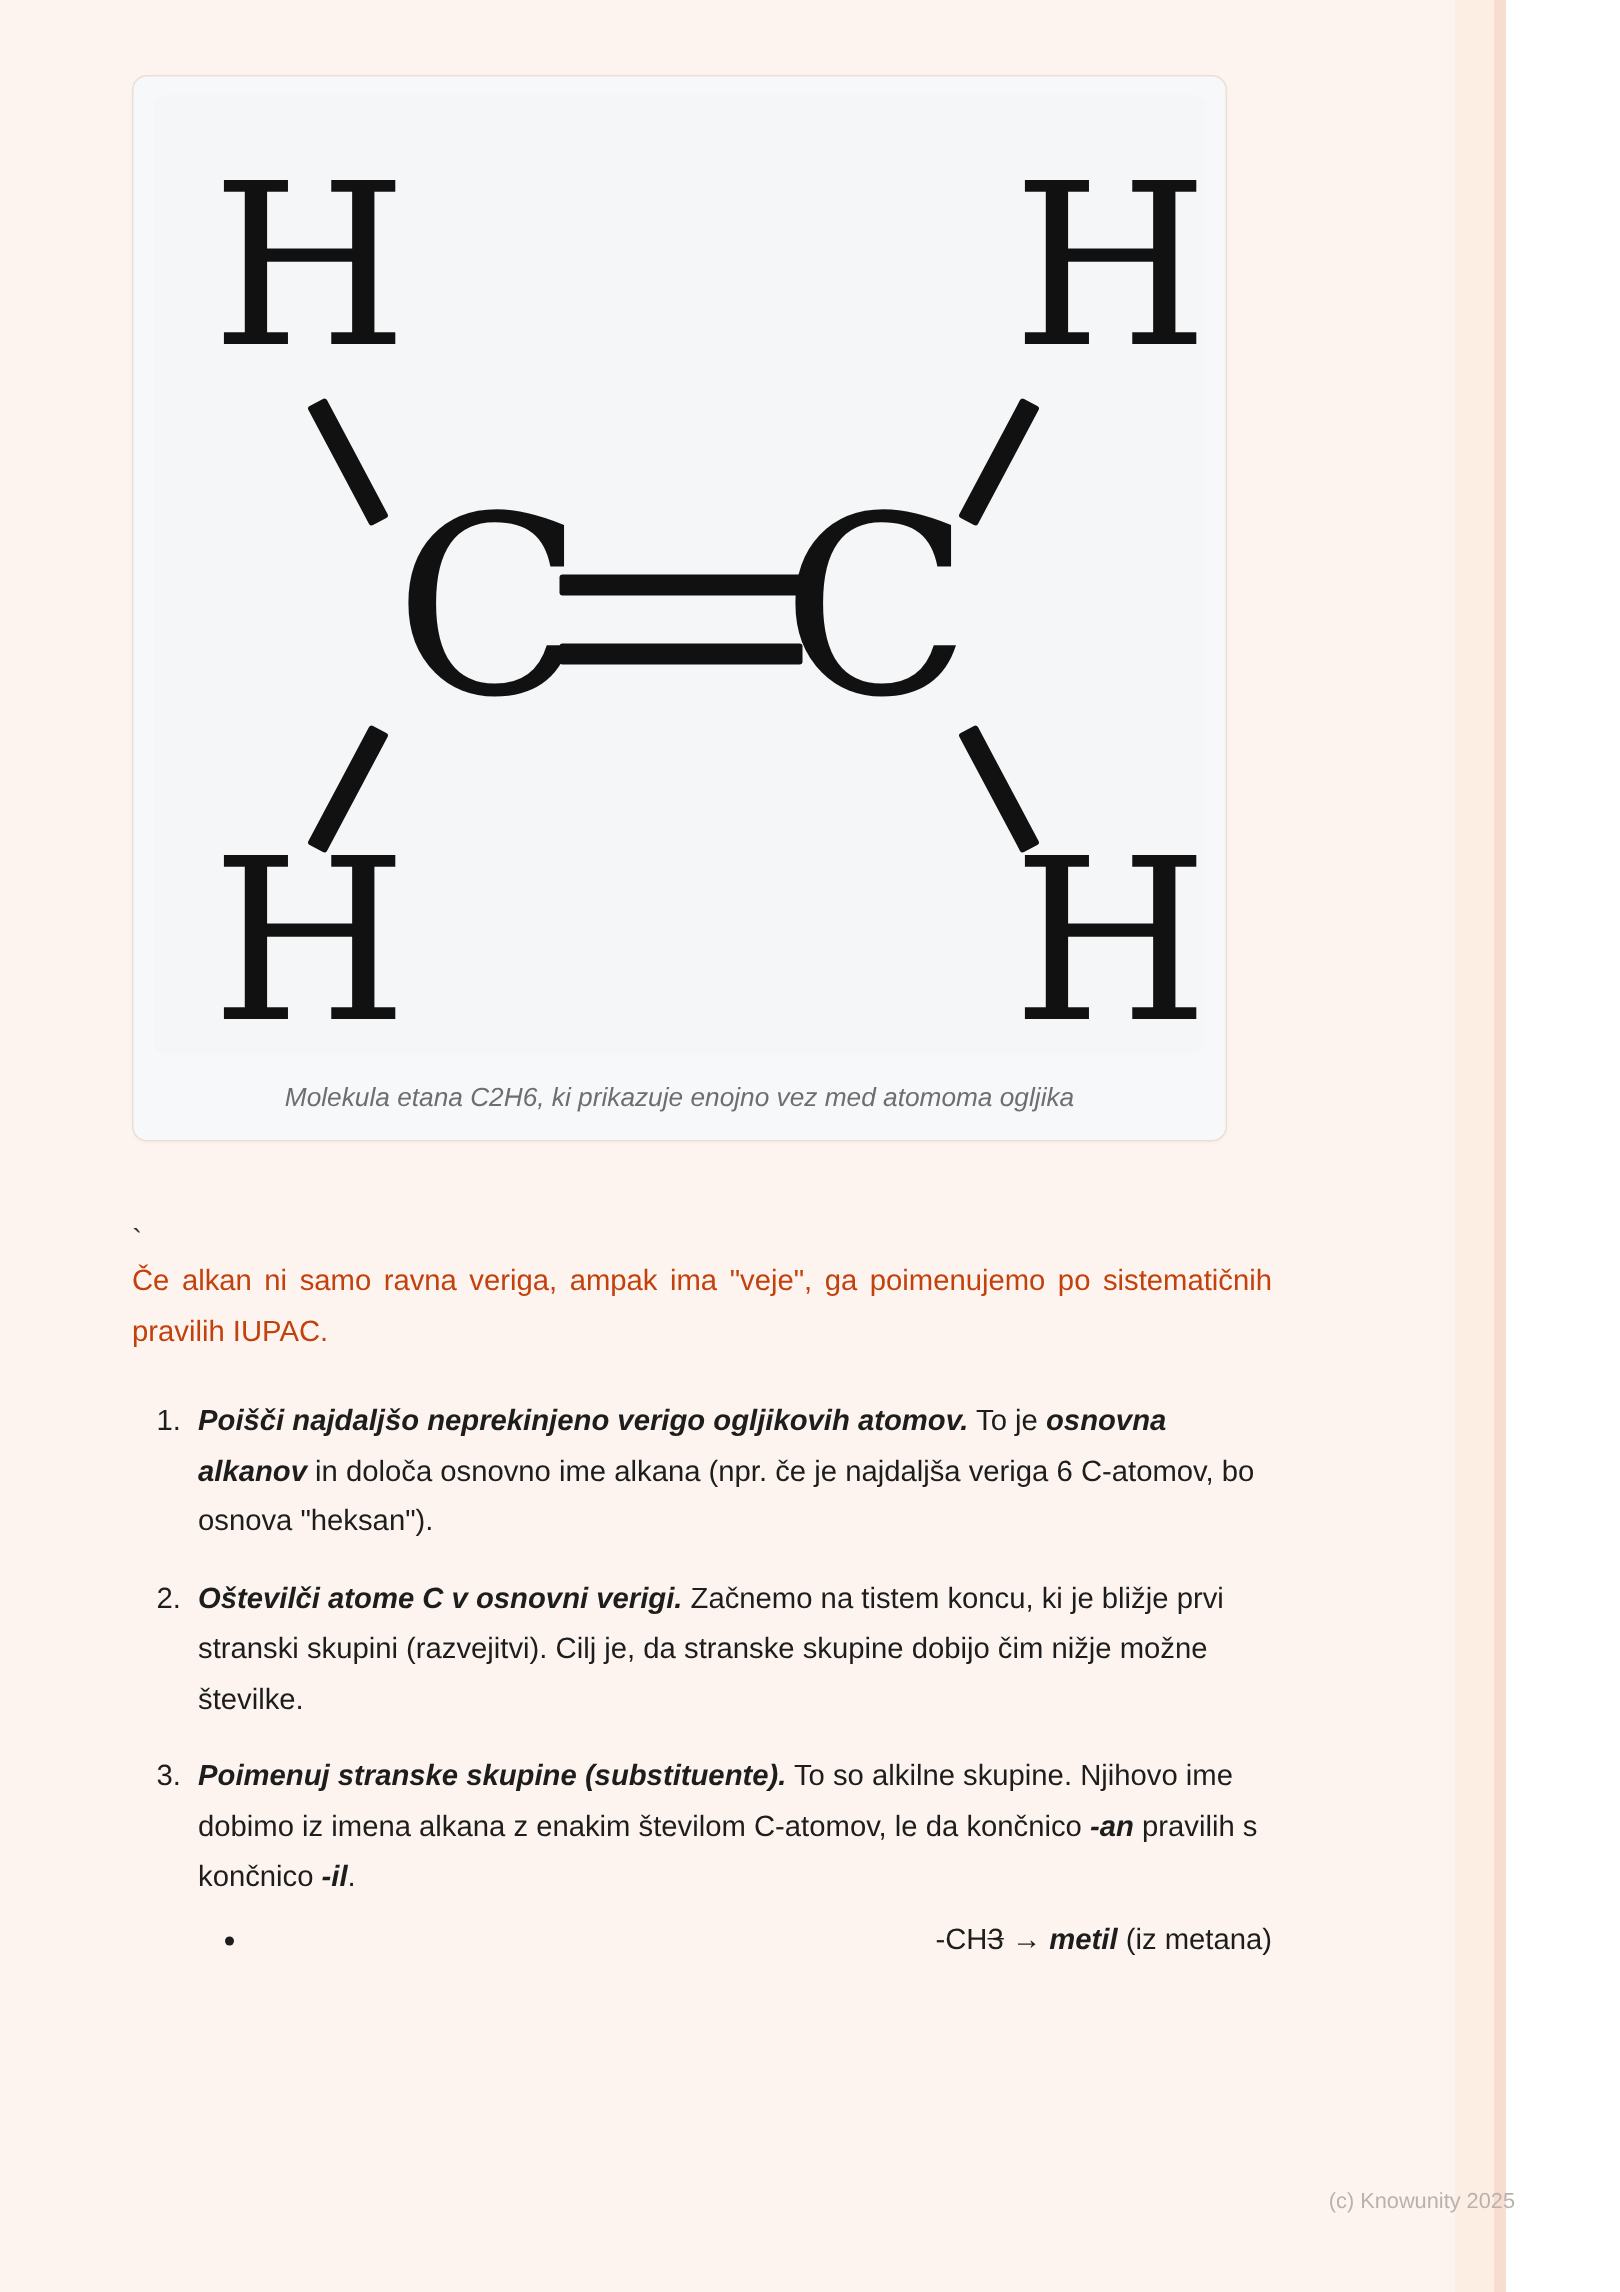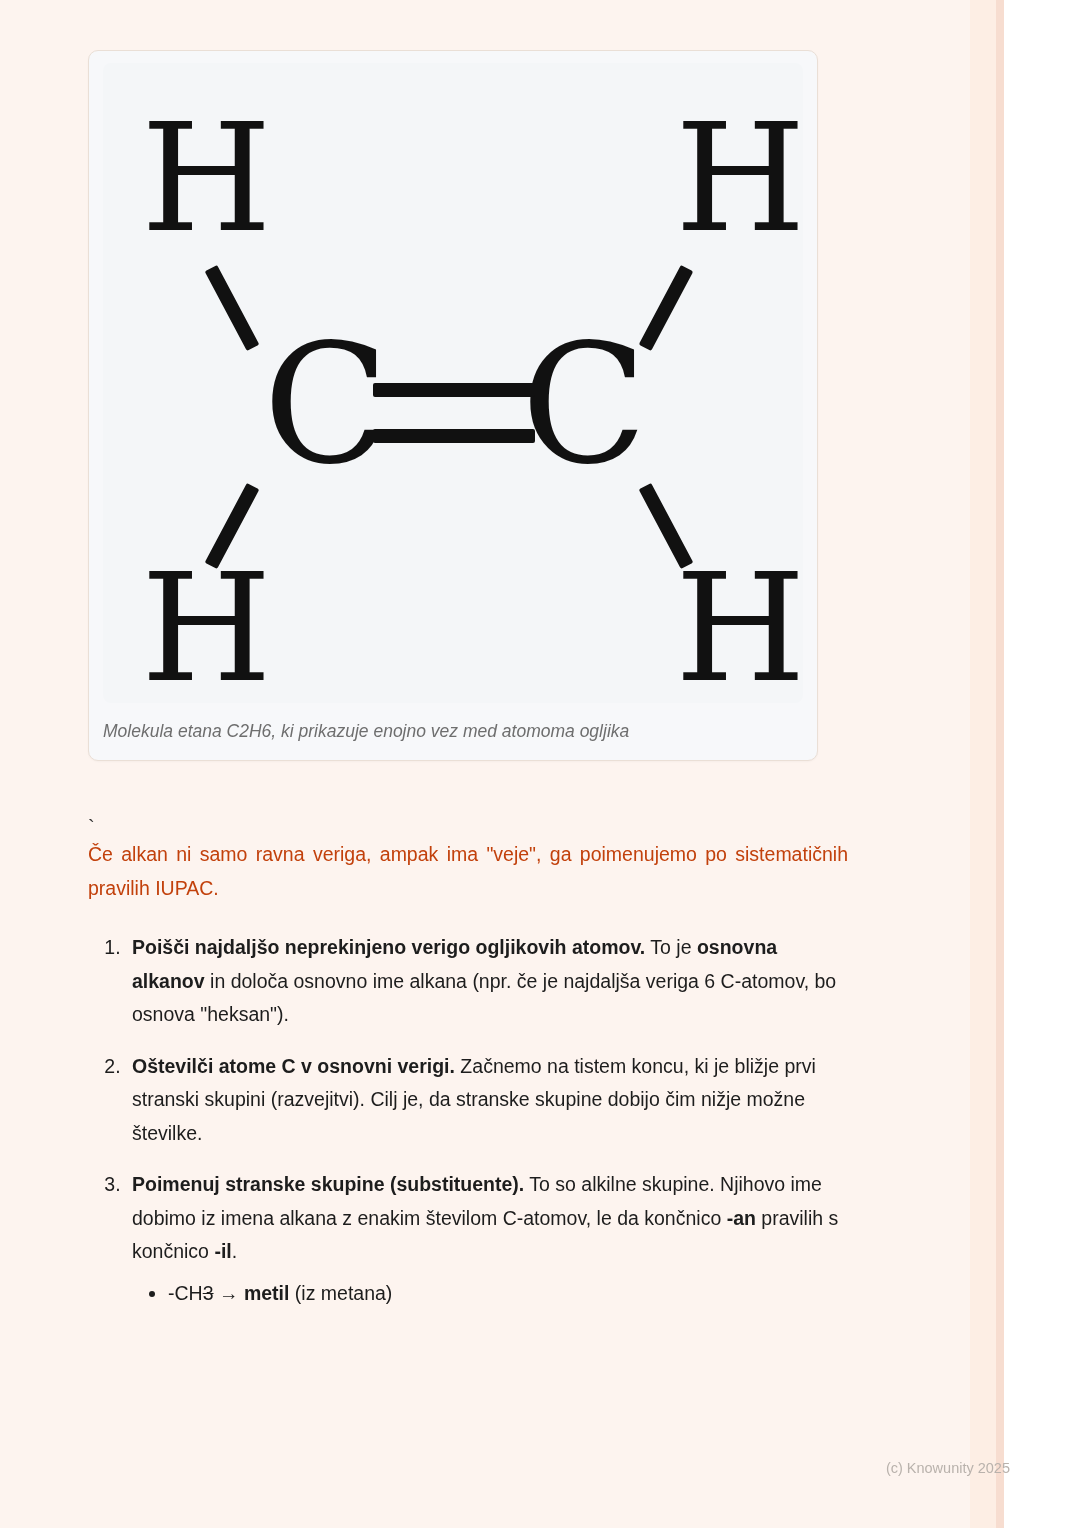--- a/index.html
+++ b/index.html
@@ -67,20 +67,21 @@
   }
   .figure-inner {
     width: 100%;
     height: 640px;
     background: #f4f6f8;
     border-radius: 8px;
     position: relative;
     overflow: hidden;
   }
   .figure-caption {
+    text-align: center;
     font-style: italic;
     font-size: 17.5px;
     color: #6e6e6e;
     margin-top: 18px;
     margin-bottom: 8px;
   }
 
   
   .mol {
     position: absolute;
@@ -147,22 +148,23 @@
     margin-bottom: 18px;
     padding-left: 6px;
   }
   ul.sub {
     margin: 8px 0 0 0;
     padding-left: 36px;
     list-style: disc;
   }
   ul.sub > li {
     margin-bottom: 16px;
-  }
-  b { font-weight: 700; }
+    text-align: right;
+  }
+  b { font-weight: 700; font-style: italic; }
   .strike { text-decoration: line-through; }
 
   .watermark {
     position: absolute;
     right: 70px;
     bottom: 52px;
     font-size: 14.5px;
     color: #b9b2ac;
   }
 </style>

